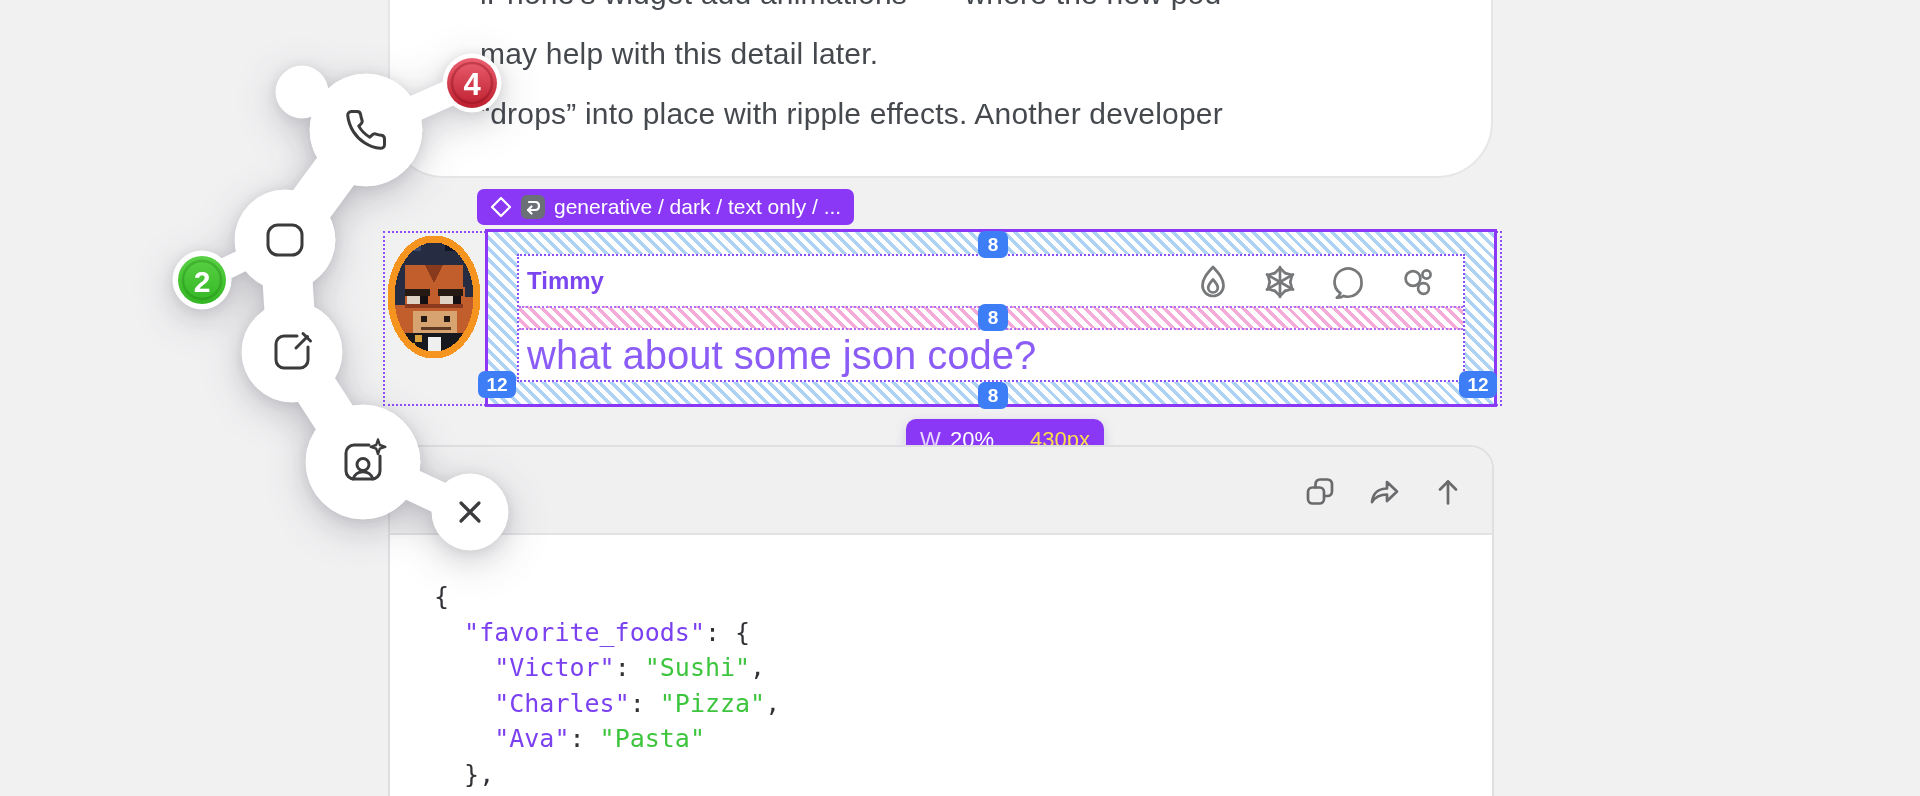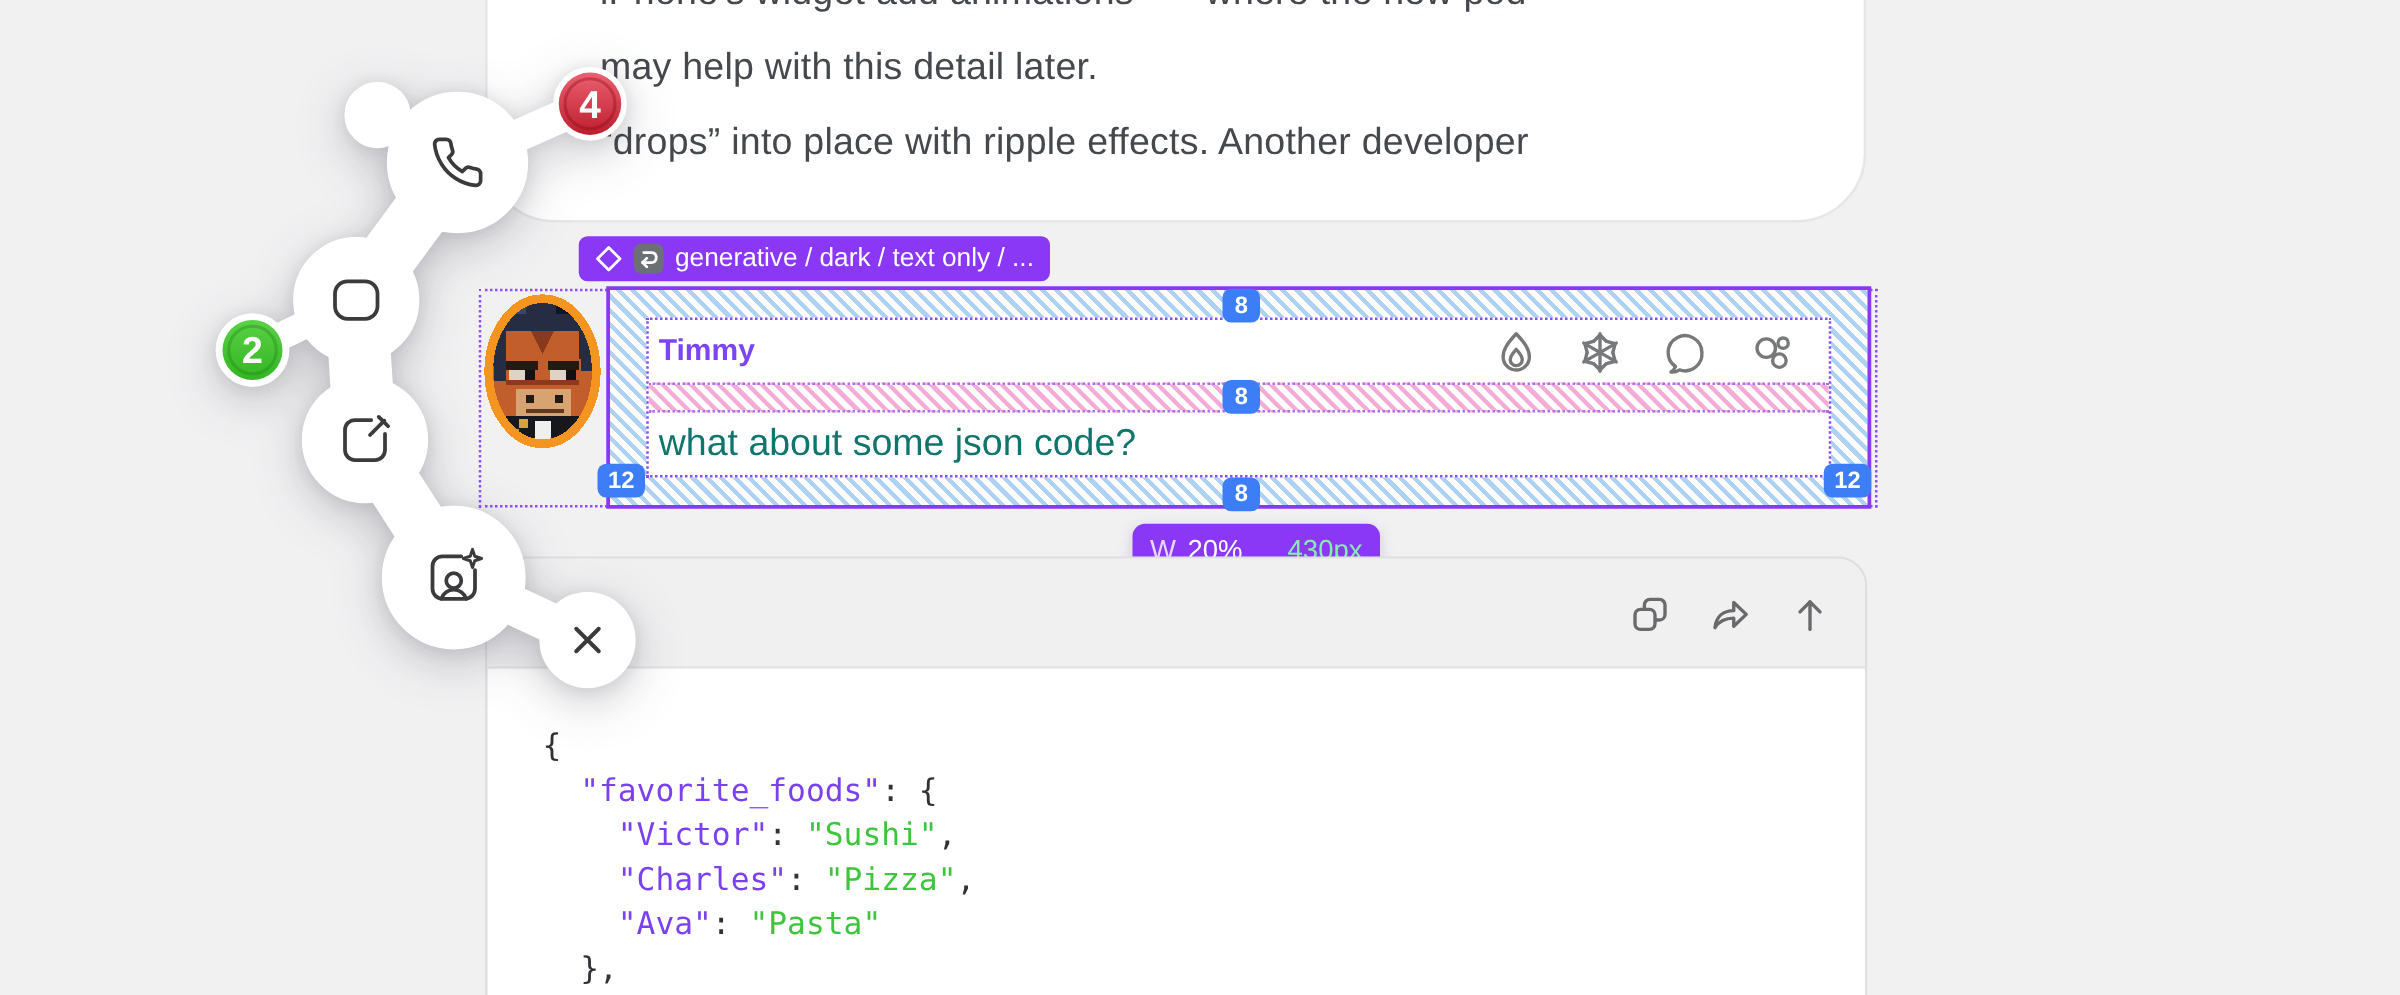--- a/index.html
+++ b/index.html
@@ -7,46 +7,46 @@
          background:#f1f1f2;font-family:"Liberation Sans",sans-serif;}
   .abs{position:absolute;}
 
   
   .assistant-bubble{left:388px;top:-66px;width:1105px;height:244px;background:#ffffff;
     border:2px solid #e6e6e8;border-radius:28px 28px 56px 56px;box-sizing:border-box;}
   .assistant-text{position:absolute;left:90px;top:28px;font-size:30px;line-height:60px;
     color:#45494e;letter-spacing:.2px;white-space:nowrap;}
 
   
-  .component-badge{left:463px;top:189px;height:36px;display:flex;align-items:center;gap:9px;
+  .component-badge{left:477px;top:189px;height:36px;display:flex;align-items:center;gap:9px;
     padding:0 13px;border-radius:7px;background:#8a38f6;color:#fff;font-size:21px;white-space:nowrap;}
   .instance-chip{width:24px;height:24px;border-radius:6px;background:#6b7077;display:flex;
     align-items:center;justify-content:center;}
 
   
   .outer-dotted{left:383px;top:231px;width:1119px;height:175px;border:2px dotted #8f4ff7;box-sizing:border-box;}
   .selection{left:485px;top:229px;width:1012px;height:178px;border:3px solid #8a38f6;box-sizing:border-box;
     background:repeating-linear-gradient(45deg,#ffffff 0px,#ffffff 4.5px,#aed2f4 4.5px,#aed2f4 8px);}
   .sel-inner{position:absolute;left:29px;top:22px;right:29px;bottom:22px;background:#ffffff;
     border:2px dotted #8b4df6;box-sizing:border-box;display:flex;flex-direction:column;}
   .name-row{height:50px;display:flex;align-items:center;justify-content:space-between;padding:0 8px;}
   .author-name{font-size:24px;font-weight:600;color:#7b46f0;}
   .gap-strip{height:20px;border-top:2px dotted #b36bf2;border-bottom:2px dotted #b36bf2;box-sizing:content-box;
     background:repeating-linear-gradient(45deg,#ffffff 0px,#ffffff 4.5px,#f4abd8 4.5px,#f4abd8 8px);}
-  .text-row{flex:1;display:flex;align-items:center;padding:0 8px;font-size:30px;color:#0f766e;}
+  .text-row{flex:1;display:flex;align-items:center;padding:0 8px;font-size:40px;color:#8b5cf6;}
 
   
   .measure-badge{min-width:30px;height:27px;padding:0 6px;border-radius:7px;background:#3d7df5;color:#fff;
     font-size:19px;font-weight:bold;display:flex;align-items:center;justify-content:center;box-sizing:border-box;}
   .size-tooltip{left:906px;top:419px;background:#8a38f6;border-radius:10px;padding:7px 14px 9px;
     color:#fff;font-size:22px;line-height:28px;box-shadow:0 4px 12px rgba(60,30,120,.18);}
   .size-tooltip .row{display:flex;align-items:center;}
   .size-tooltip .lbl{width:30px;color:rgba(255,255,255,.8);}
   .size-tooltip .val{width:72px;}
-  .size-tooltip .px{width:68px;text-align:right;color:#86efac;}
+  .size-tooltip .px{width:68px;text-align:right;color:#fde047;}
 
   
   .code-card{left:388px;top:445px;width:1106px;height:400px;background:#ffffff;
     border:2px solid #dfdfe1;border-bottom:none;border-radius:24px 24px 0 0;box-sizing:border-box;}
   .code-header{height:86px;background:#f0f0f1;border-bottom:2px solid #e3e3e5;border-radius:22px 22px 0 0;}
   .code-body{padding:44px 0 0 44px;font-family:"DejaVu Sans Mono",monospace;font-size:25px;
     line-height:35.5px;white-space:pre;}
   .tok-p{color:#303236;} .tok-k{color:#7b40f0;} .tok-s{color:#3dc53d;}
 
   svg{display:block;}

